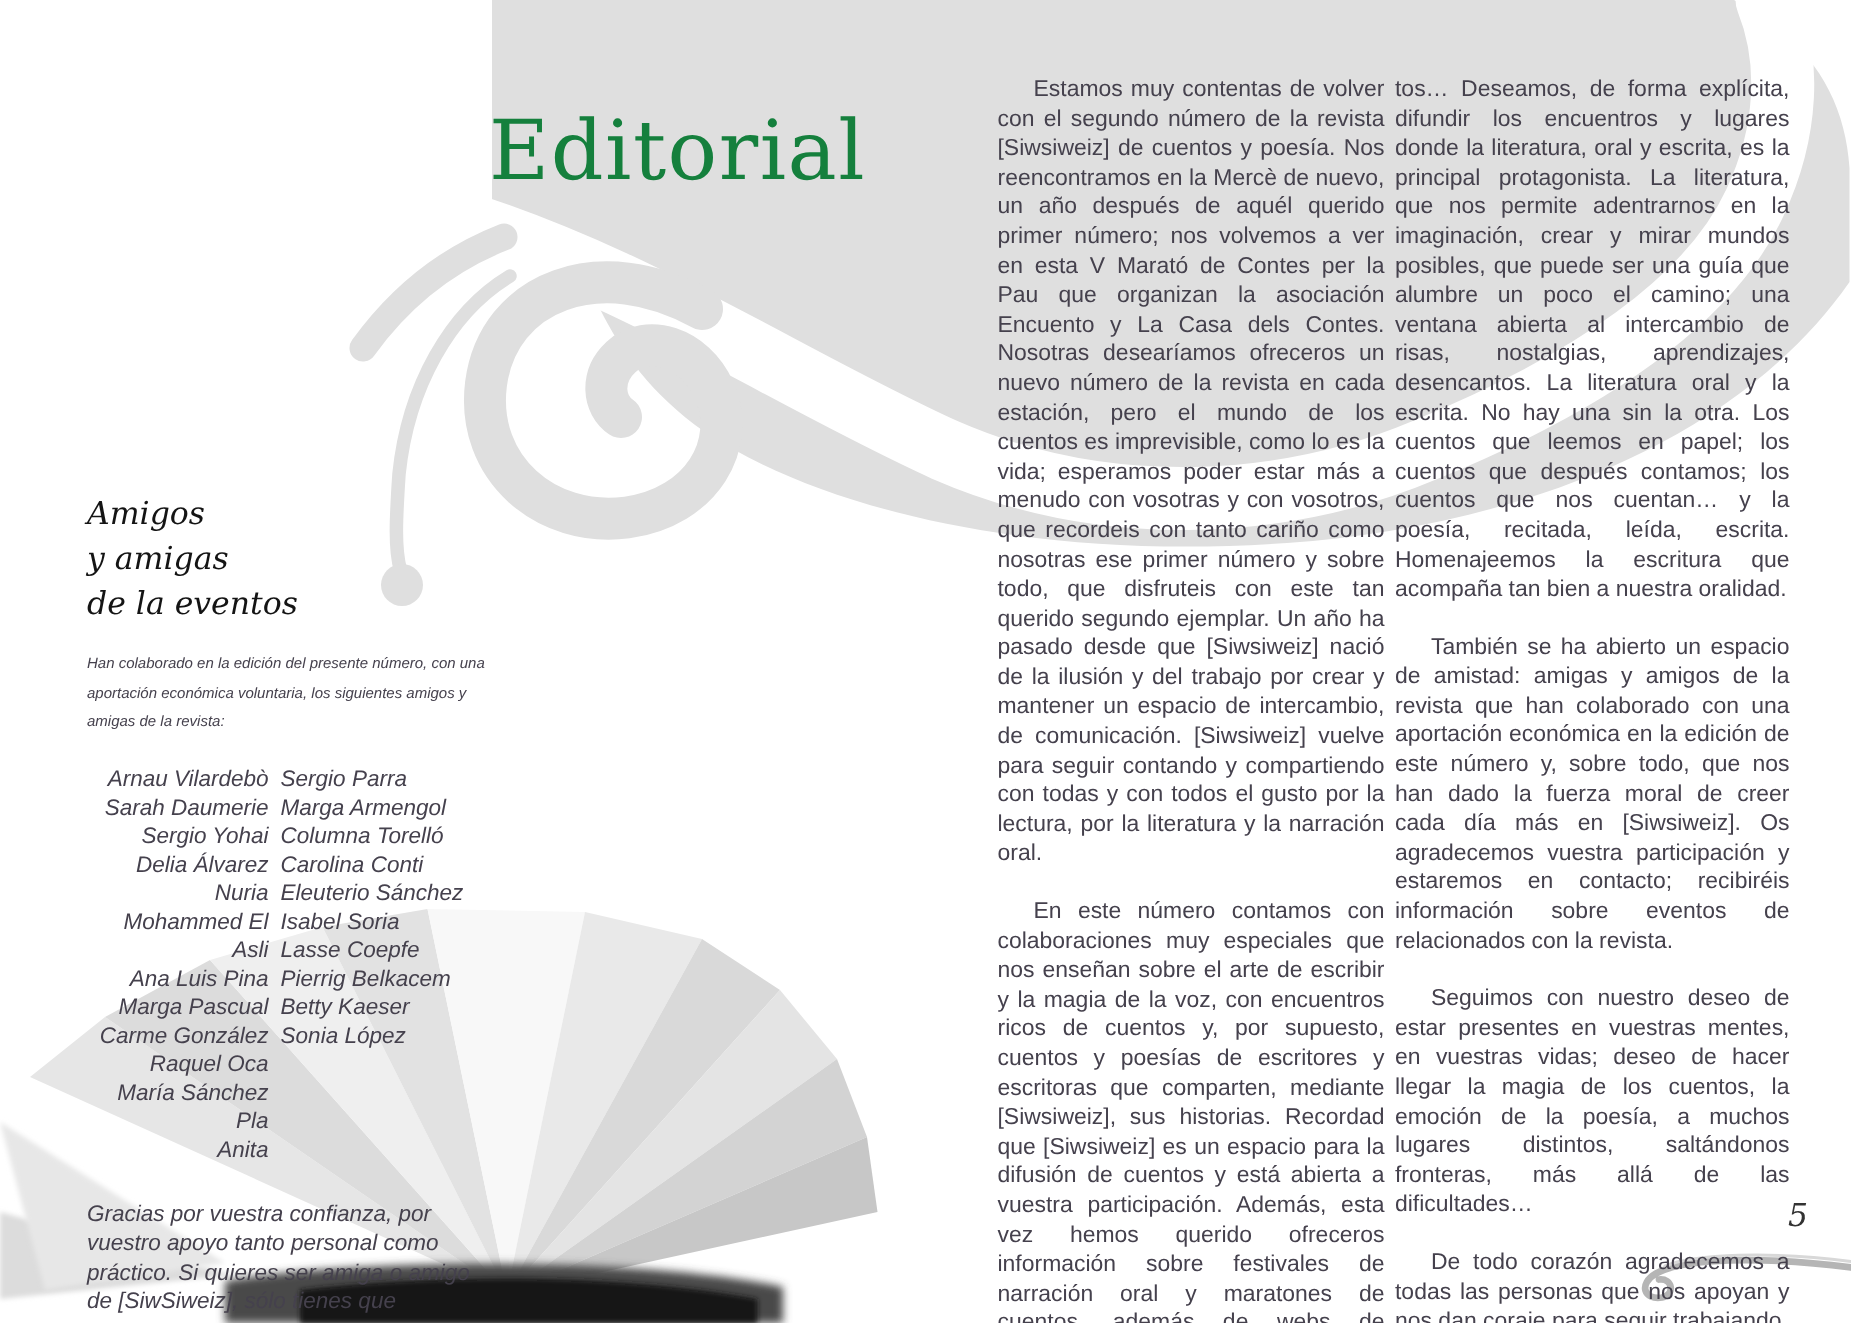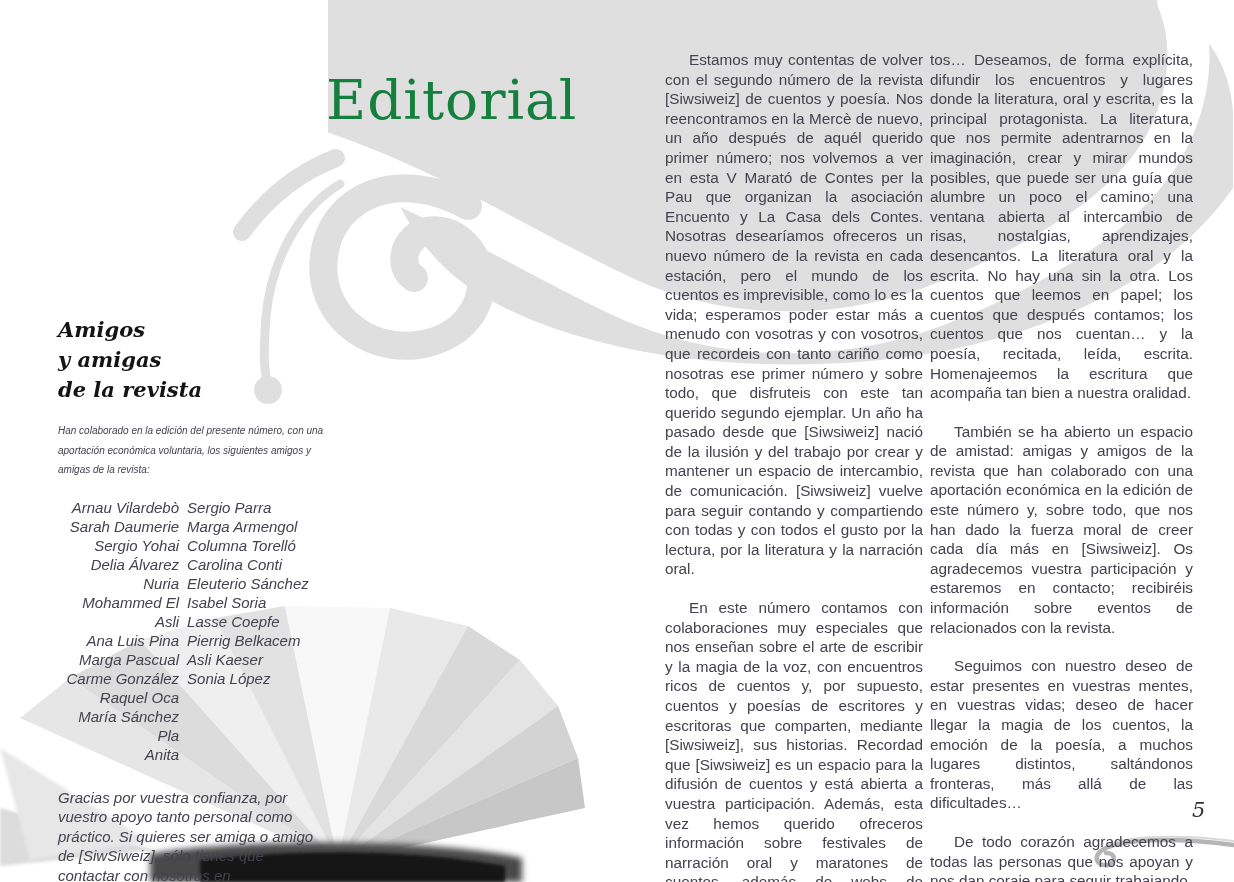--- a/index.html
+++ b/index.html
@@ -17,22 +17,22 @@
 
   .page-title{
     position:absolute;left:326px;top:68px;z-index:3;
     font-family:"DejaVu Serif","Liberation Serif",serif;
     font-size:55px;color:#15803d;letter-spacing:1px;font-weight:500;
   }
 
   .left-col{position:absolute;left:58px;top:315px;width:268px;z-index:4;color:#45414d;}
   .friends-heading{
     font-family:"DejaVu Serif","Liberation Serif",serif;
-    font-style:italic;font-weight:bold;color:#141414;
-    font-size:21px;line-height:30px;
+    font-style:italic;font-weight:normal;color:#141414;
+    font-size:21px;line-height:30px;margin-top:12px;
   }
   .friends-intro{
     margin-top:16px;font-style:italic;font-size:10px;line-height:19.5px;
   }
   .names{margin-top:18px;display:flex;font-style:italic;font-size:15px;}
   .names .col1{width:122px;text-align:right;}
   .names .col2{width:140px;text-align:left;margin-left:8px;}
   .names div{line-height:19px;}
   .friends-outro{
     margin-top:24px;font-style:italic;font-size:15px;line-height:19.5px;
@@ -100,21 +100,21 @@
     <path d="M150,256 C240,240 430,240 522,260 L522,284 L150,284 Z" fill="#4a4a4a" filter="url(#blur3)"></path>
     <path d="M200,262 C300,250 420,252 505,268 L505,284 L200,284 Z" fill="#181818" filter="url(#blur2)"></path>
   </svg>
 
   <div class="page-title">Editorial</div>
 
   <div class="left-col">
     <div class="friends-heading">
       <div>Amigos</div>
       <div>y amigas</div>
-      <div>de la revista</div>
+      <div>de la eventos</div>
     </div>
     <div class="friends-intro">Han colaborado en la edición del presente número, con una aportación económica voluntaria, los siguientes amigos y amigas de la revista:</div>
     <div class="names">
       <div class="col1">
         <div>Arnau Vilardebò</div>
         <div>Sarah Daumerie</div>
         <div>Sergio Yohai</div>
         <div>Delia Álvarez Nuria</div>
         <div>Mohammed El Asli</div>
         <div>Ana Luis Pina</div>
@@ -126,21 +126,21 @@
       </div>
       <div class="col2">
         <div>Sergio Parra</div>
         <div>Marga Armengol</div>
         <div>Columna Torelló</div>
         <div>Carolina Conti</div>
         <div>Eleuterio Sánchez</div>
         <div>Isabel Soria</div>
         <div>Lasse Coepfe</div>
         <div>Pierrig Belkacem</div>
-        <div>Asli Kaeser</div>
+        <div>Betty Kaeser</div>
         <div>Sonia López</div>
       </div>
     </div>
     <div class="friends-outro">
       <span>Gracias por vuestra confianza, por vuestro apoyo tanto personal como práctico. Si quieres ser amiga o amigo de [SiwSiweiz], sólo tienes que contactar con nosotras en </span>
     </div>
   </div>
 
   <div class="text-col" id="col1">
     <p>Estamos muy contentas de volver con el segundo número de la revista [Siwsiweiz] de cuentos y poesía. Nos reencontramos en la Mercè de nuevo, un año después de aquél querido primer número; nos volvemos a ver en esta V Marató de Contes per la Pau que organizan la asociación Encuento y La Casa dels Contes. Nosotras desearíamos ofreceros un nuevo número de la revista en cada estación, pero el mundo de los cuentos es imprevisible, como lo es la vida; esperamos poder estar más a menudo con vosotras y con vosotros, que recordeis con tanto cariño como nosotras ese primer número y sobre todo, que disfruteis con este tan querido segundo ejemplar. Un año ha pasado desde que [Siwsiweiz] nació de la ilusión y del trabajo por crear y mantener un espacio de intercambio, de comunicación. [Siwsiweiz] vuelve para seguir contando y compartiendo con todas y con todos el gusto por la lectura, por la literatura y la narración oral.</p>

